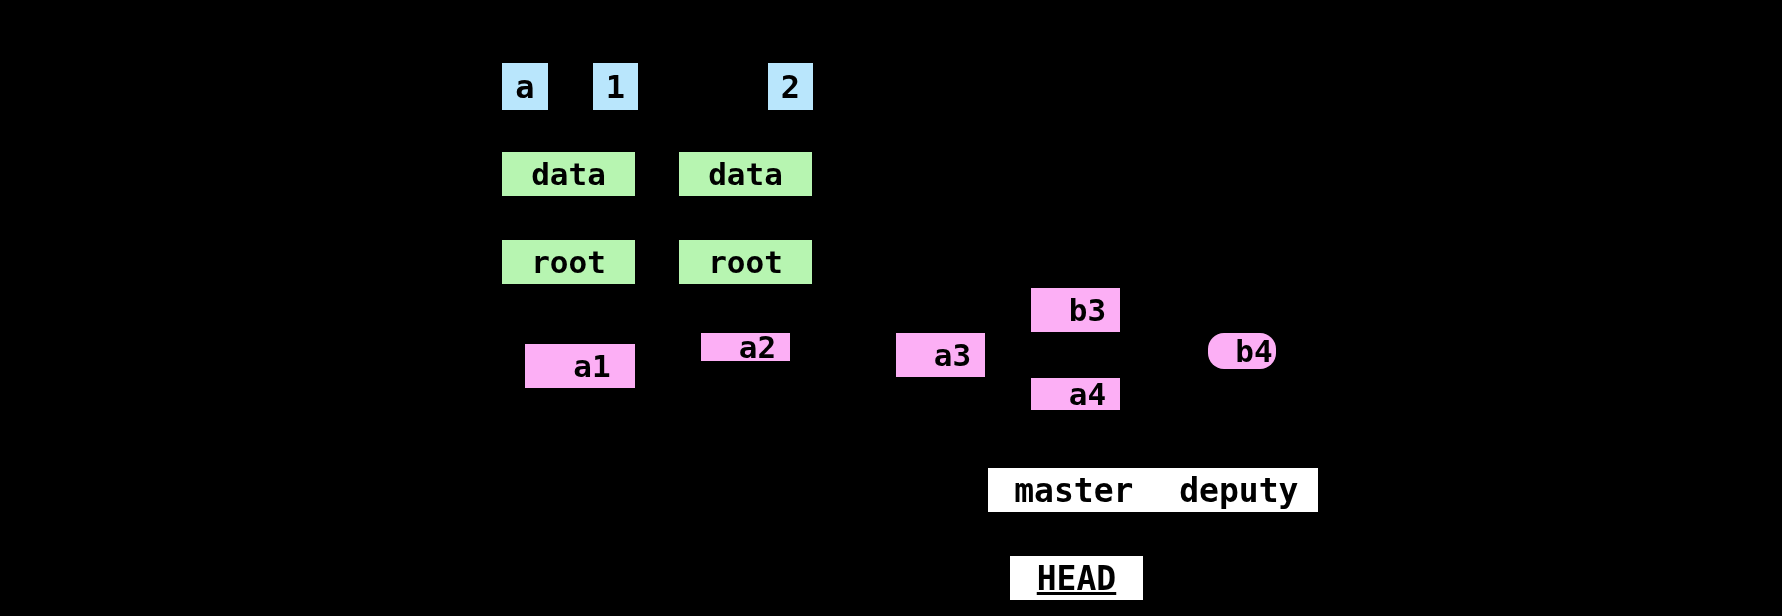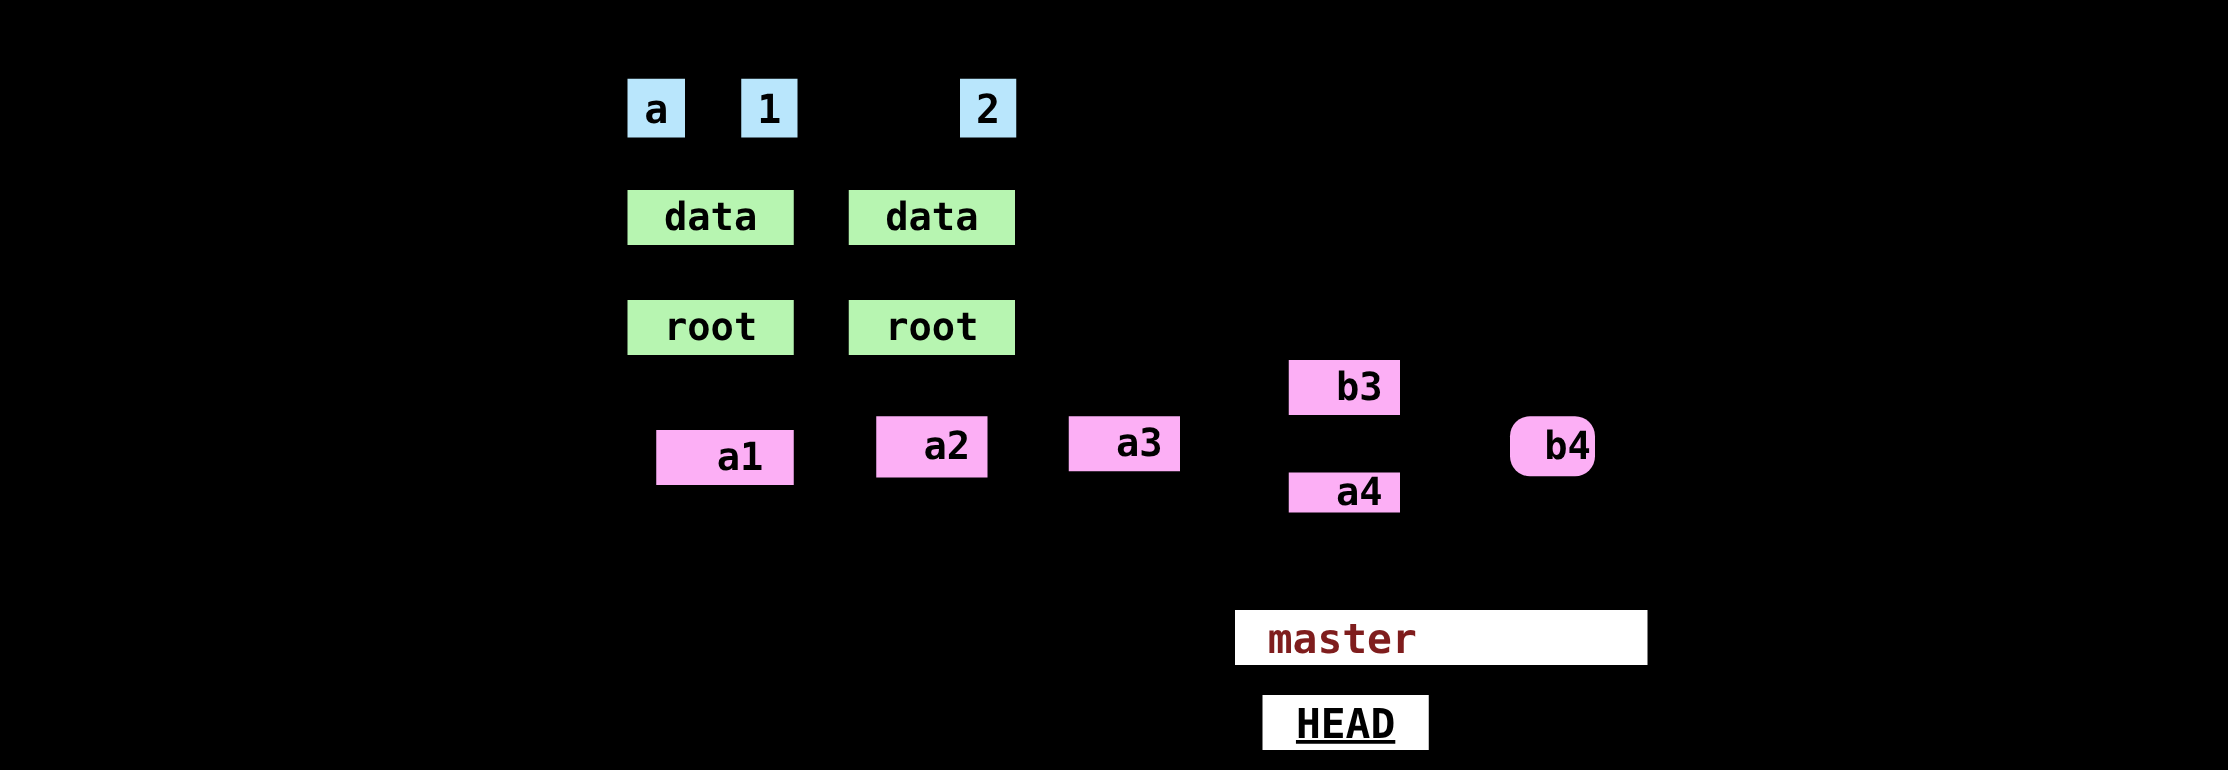--- a/index.html
+++ b/index.html
@@ -36,26 +36,25 @@
   .edge {
     position: absolute;
     background: #000000;
   }
   .refbox {
     position: absolute;
     display: flex;
     align-items: center;
     box-sizing: border-box;
     background: #ffffff;
-    color: #7f1d1d;
+    color: #000000;
     font-weight: bold;
     white-space: pre;
     font-size: 33px;
     line-height: 1;
-    margin-top: 20px;
   }
   .refcell {
     display: flex;
     align-items: center;
     justify-content: center;
     height: 100%;
   }
 </style>
 </head>
 <body>
@@ -81,25 +80,26 @@
   <div class="node n-blue fs-md" style="left:502px;top:63px;width:46px;height:47px;">a</div>
   <div class="node n-blue fs-md" style="left:593px;top:63px;width:45px;height:47px;">1</div>
   <div class="node n-blue fs-md" style="left:768px;top:63px;width:45px;height:47px;">2</div>
 
   <div class="node n-green fs-lg" style="left:502px;top:152px;width:133px;height:44px;">data</div>
   <div class="node n-green fs-lg" style="left:679px;top:152px;width:133px;height:44px;">data</div>
   <div class="node n-green fs-lg" style="left:502px;top:240px;width:133px;height:44px;">root</div>
   <div class="node n-green fs-lg" style="left:679px;top:240px;width:133px;height:44px;">root</div>
 
   <div class="node n-pink fs-lg" style="left:525px;top:344px;width:110px;height:44px;">a1</div>
-  <div class="node n-pink fs-lg" style="left:701px;top:333px;width:89px;height:49px;">a2</div>
-  <div class="node n-pink fs-lg" style="left:855px;top:333px;width:89px;height:44px;">a3</div>
+  <div class="node n-pink fs-lg" style="left:701px;top:333px;width:89px;height:28px;">a2</div>
+  <div class="node n-pink fs-lg" style="left:896px;top:333px;width:89px;height:44px;">a3</div>
   <div class="node n-pink fs-lg" style="left:1031px;top:288px;width:89px;height:44px;">b3</div>
   <div class="node n-pink fs-lg" style="left:1031px;top:378px;width:89px;height:32px;">a4</div>
-  <div class="node n-pink fs-lg" style="left:1208px;top:333px;width:68px;height:48px;border-radius:16px;">b4</div>
+  <div class="node n-pink fs-lg" style="left:1208px;top:333px;width:68px;height:36px;border-radius:16px;">b4</div>
 
   <div class="refbox" style="left:988px;top:468px;width:330px;height:44px;">
     <div class="refcell" style="width:52%;">master</div>
+    <div class="refcell" style="width:48%;">deputy</div>
   </div>
 
   <div class="node n-white" style="left:1010px;top:556px;width:133px;height:44px;font-size:33px;text-decoration:underline;">HEAD</div>
 
 </div>
 
 </body></html>

